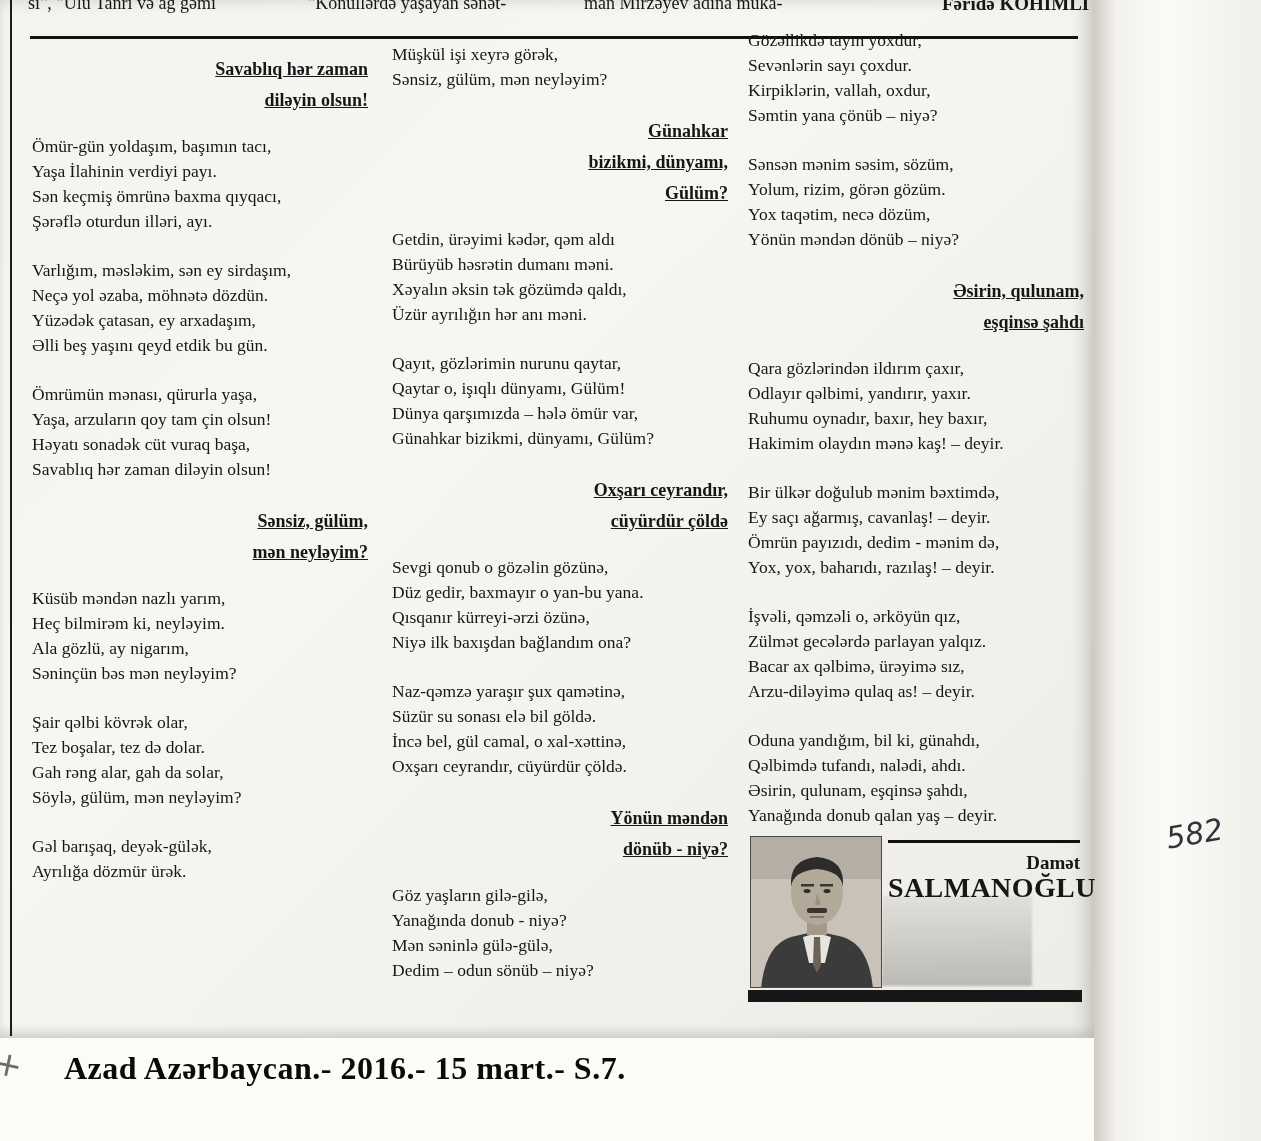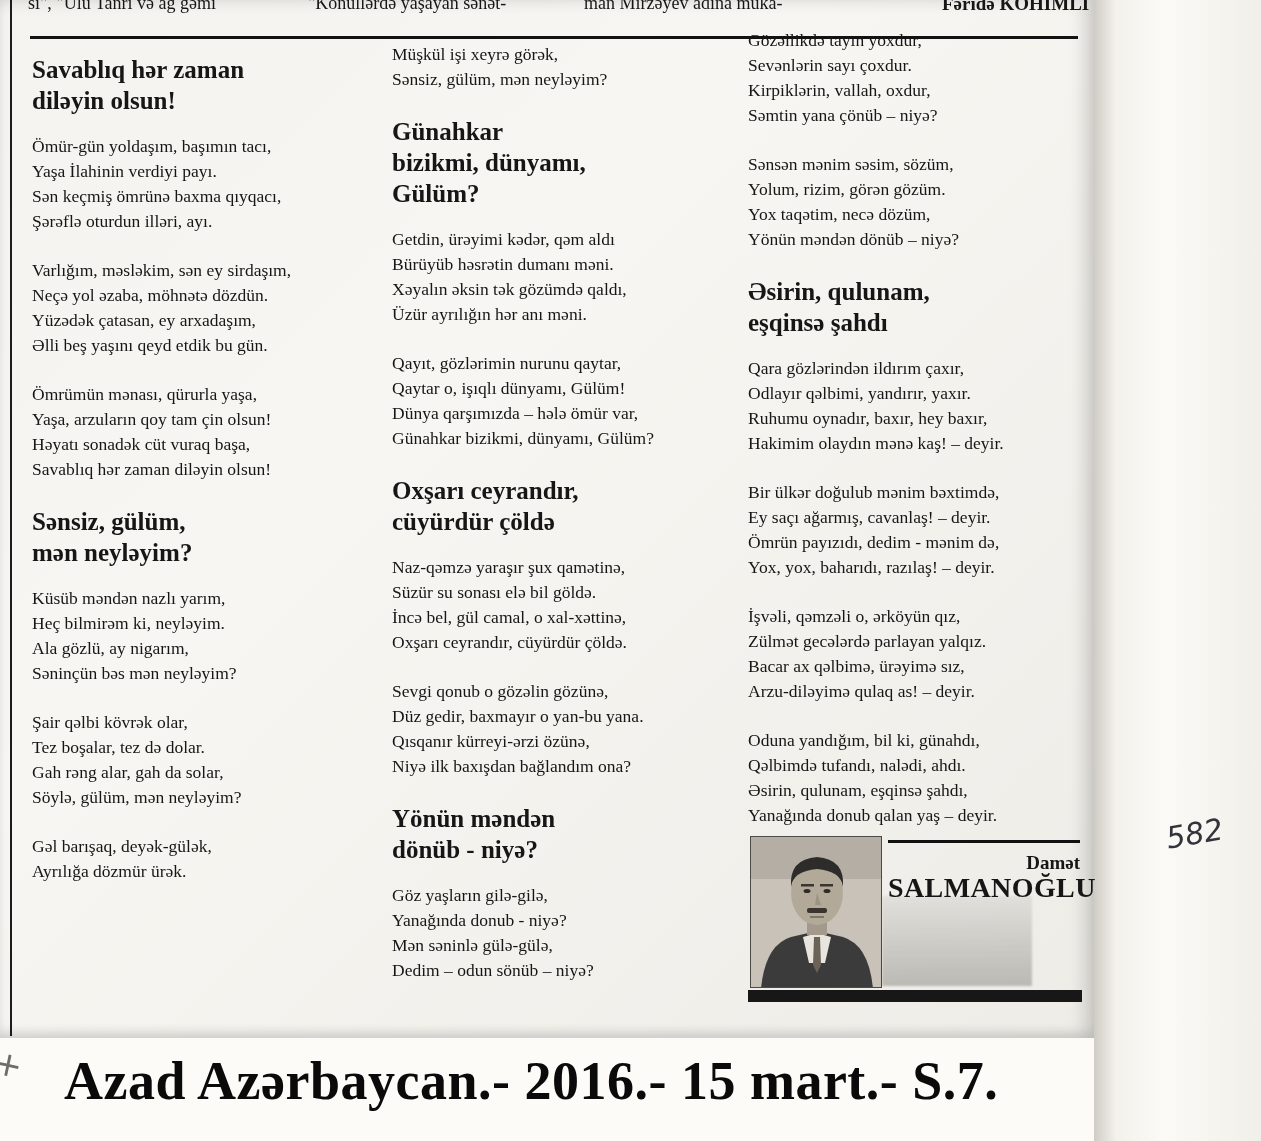--- a/index.html
+++ b/index.html
@@ -38,23 +38,24 @@
   .hf1 { left:308px; }
   .hf2 { left:584px; }
   .hf3 { left:942px; font-weight:bold; font-size:19px; }
 
   .column { position:absolute; width:336px; font-size:17.5px; line-height:25px; }
   .col1 { left:32px;  top:48px; }
   .col2 { left:392px; top:42px; }
   .col3 { left:748px; top:28px; }
   .stanza { white-space:pre-line; margin-bottom:24px; }
   .poem-title {
-    white-space:pre-line; text-align:left;
-    font-size:25px; line-height:31px; font-weight:bold;
+    white-space:pre-line; text-align:right;
+    font-size:18px; line-height:31px; font-weight:bold;
     margin:6px 0 18px;
+    text-decoration:underline;
   }
 
   
   .photo-block { position:absolute; left:750px; top:836px; width:330px; height:152px; }
   .photo {
     position:absolute; left:0; top:0; width:132px; height:152px;
     border:1px solid #4c4a46; background:#c8c2b8; overflow:hidden;
   }
   .author-name { position:absolute; left:138px; top:4px; right:0; text-align:right; }
   .author-divider { border-top:3px solid #111; margin-bottom:8px; }
@@ -76,21 +77,21 @@
     font-size:30px; color:#33333c;
     transform:rotate(-10deg);
   }
   .plus-mark {
     position:absolute; left:-6px; top:1044px;
     font-family:"DejaVu Sans",sans-serif;
     font-size:34px; color:#6f6d68; transform:rotate(12deg);
   }
   .citation {
     position:absolute; left:64px; top:1050px;
-    font-size:54px; font-weight:bold; color:#0a0a0a;
+    font-size:32px; font-weight:bold; color:#0a0a0a;
     letter-spacing:0.5px; white-space:nowrap;text-align:center;
   }
 </style>
 </head>
 <body>
 
 <div class="page">
 
   <div class="clipping"></div>
   <div class="right-page"></div>
@@ -142,28 +143,28 @@
       <p class="stanza">Getdin, ürəyimi kədər, qəm aldı
 Bürüyüb həsrətin dumanı məni.
 Xəyalın əksin tək gözümdə qaldı,
 Üzür ayrılığın hər anı məni.</p>
       <p class="stanza">Qayıt, gözlərimin nurunu qaytar,
 Qaytar o, işıqlı dünyamı, Gülüm!
 Dünya qarşımızda – hələ ömür var,
 Günahkar bizikmi, dünyamı, Gülüm?</p>
       <h2 class="poem-title">Oxşarı ceyrandır,
 cüyürdür çöldə</h2>
+      <p class="stanza">Sevgi qonub o gözəlin gözünə,
+Düz gedir, baxmayır o yan-bu yana.
+Qısqanır kürreyi-ərzi özünə,
+Niyə ilk baxışdan bağlandım ona?</p>
       <p class="stanza">Naz-qəmzə yaraşır şux qamətinə,
 Süzür su sonası elə bil göldə.
 İncə bel, gül camal, o xal-xəttinə,
 Oxşarı ceyrandır, cüyürdür çöldə.</p>
-      <p class="stanza">Sevgi qonub o gözəlin gözünə,
-Düz gedir, baxmayır o yan-bu yana.
-Qısqanır kürreyi-ərzi özünə,
-Niyə ilk baxışdan bağlandım ona?</p>
       <h2 class="poem-title">Yönün məndən
 dönüb - niyə?</h2>
       <p class="stanza">Göz yaşların gilə-gilə,
 Yanağında donub - niyə?
 Mən səninlə gülə-gülə,
 Dedim – odun sönüb – niyə?</p>
     </div>
   <div class="column col3">
       <p class="stanza">Gözəllikdə tayın yoxdur,
 Sevənlərin sayı çoxdur.

